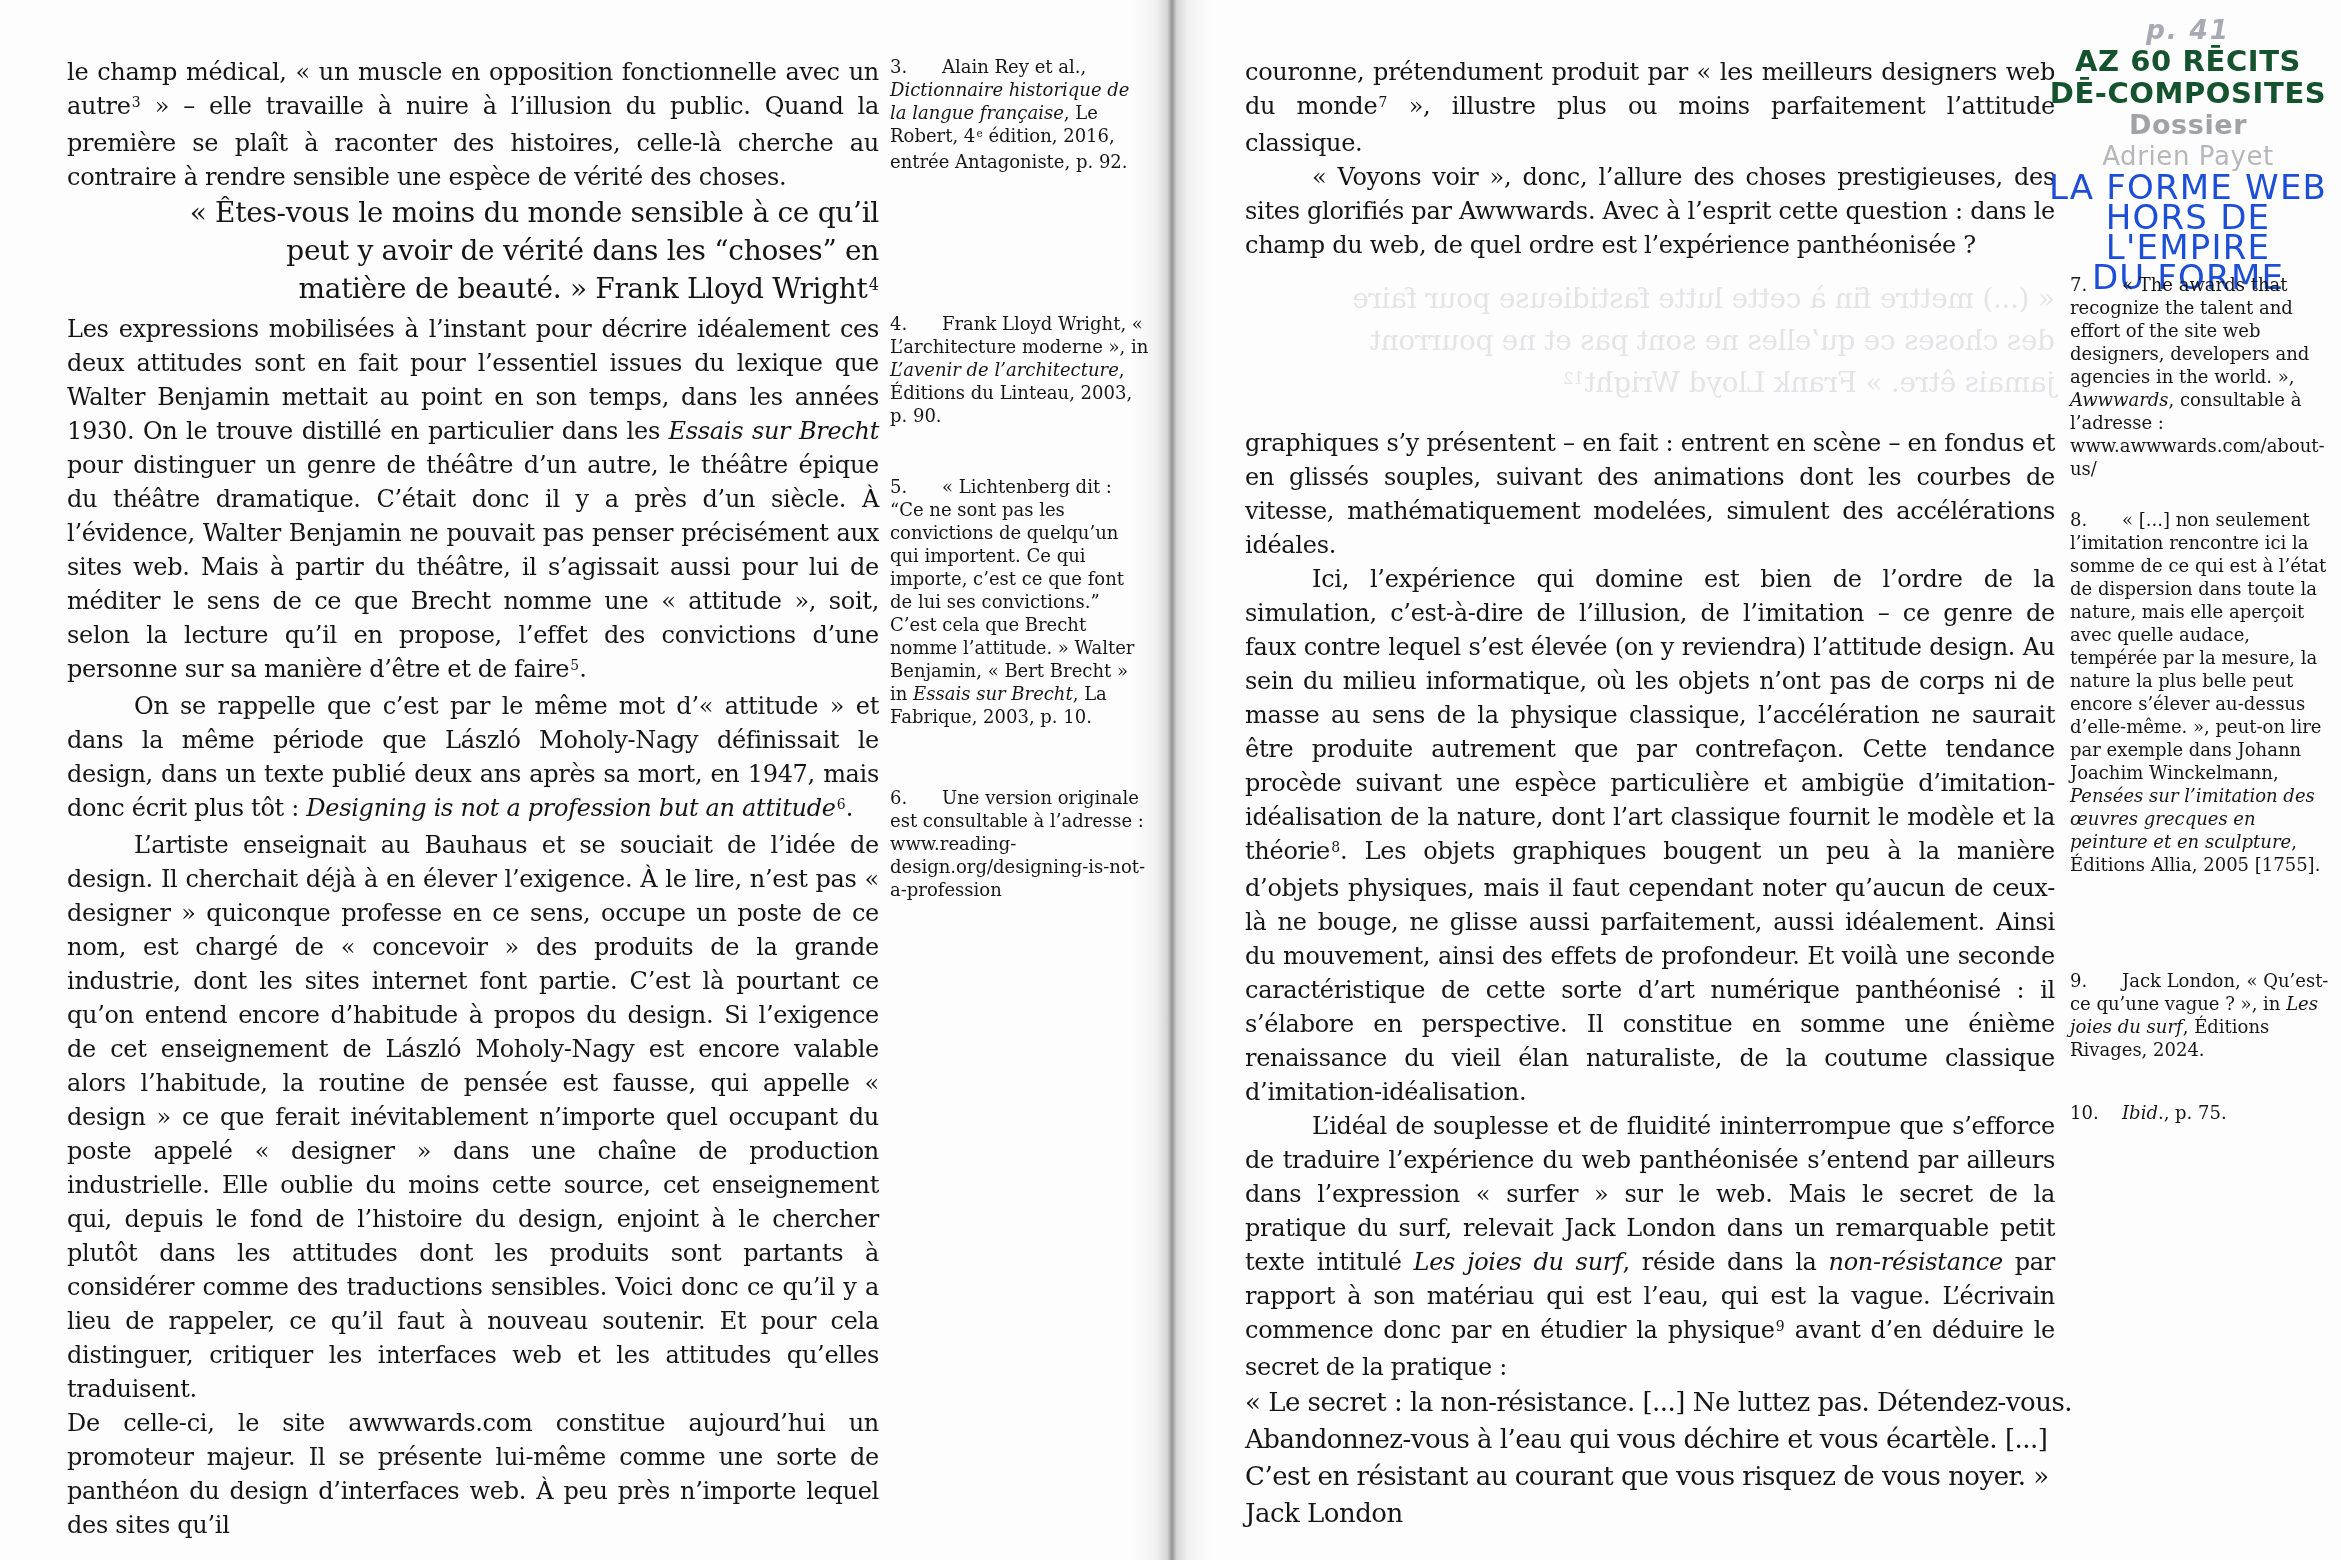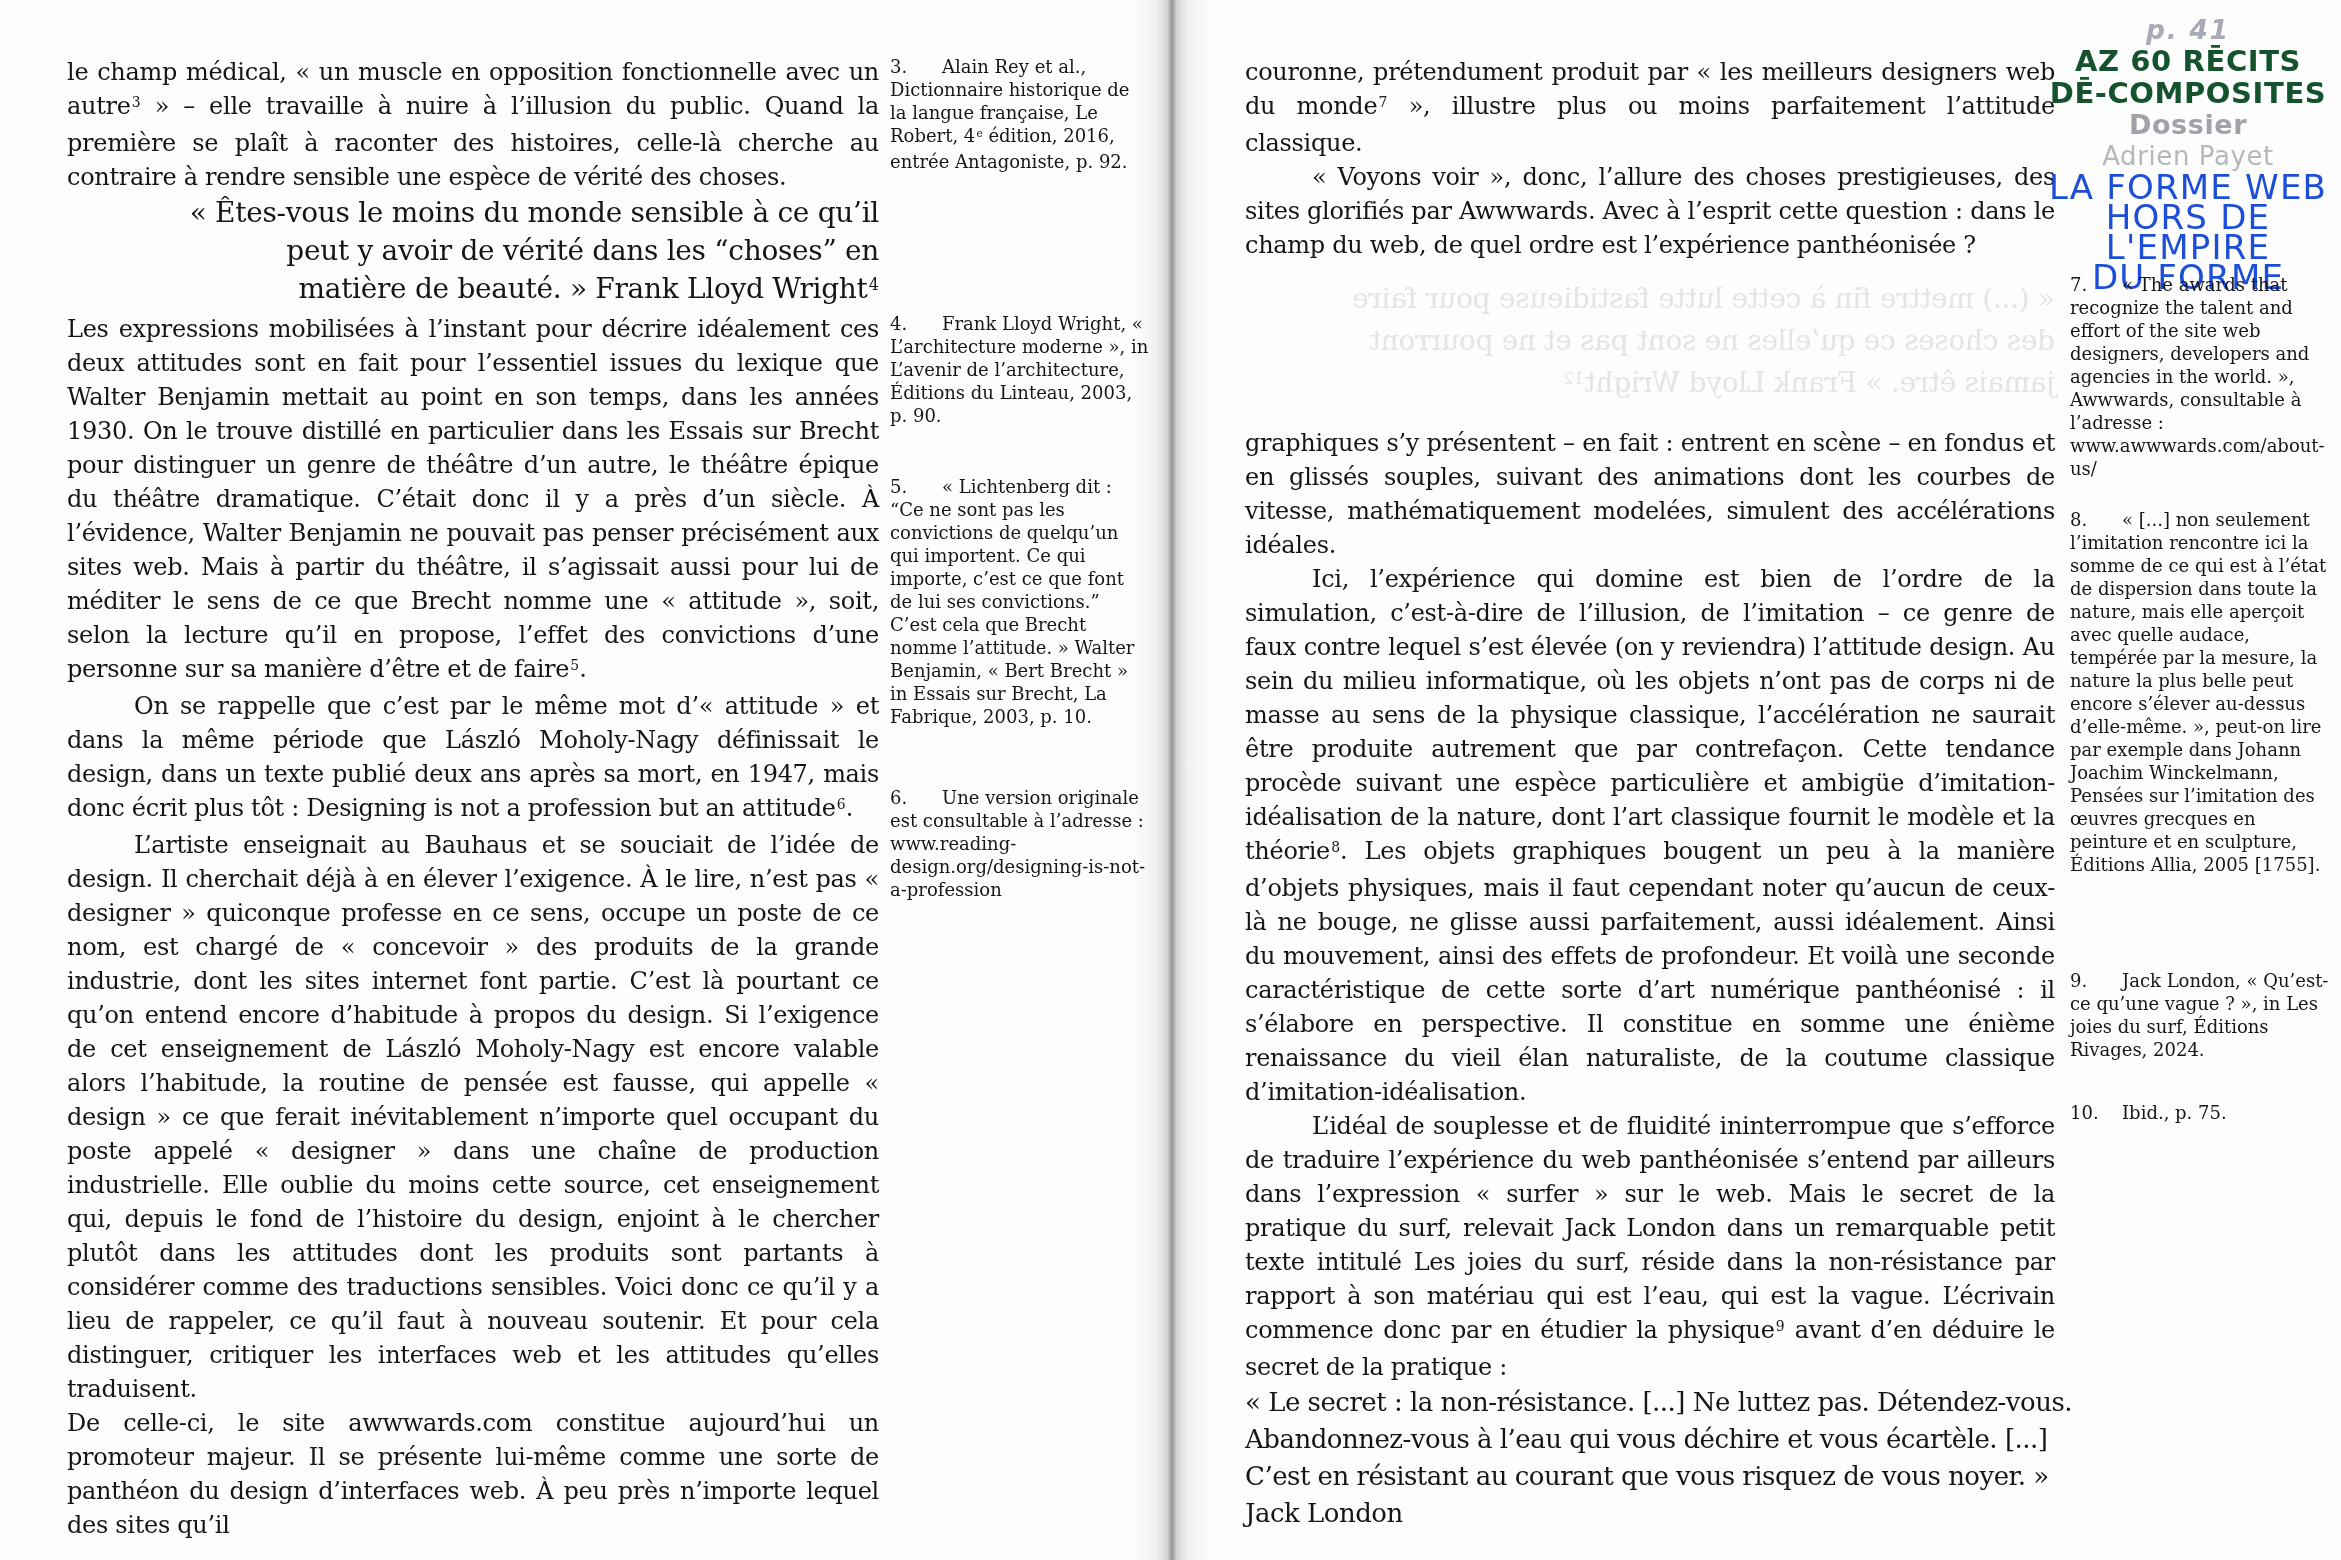--- a/index.html
+++ b/index.html
@@ -14,21 +14,21 @@
       rgba(0,0,0,0) 0%, rgba(0,0,0,0.05) 30%, rgba(0,0,0,0.16) 44%,
       rgba(0,0,0,0.42) 50%, rgba(0,0,0,0.16) 56%, rgba(0,0,0,0.05) 70%,
       rgba(0,0,0,0) 100%);
     pointer-events:none;
   }
   .col{position:absolute;font-size:24px;line-height:34px;text-align:justify;letter-spacing:-0.3px;}
   #left-main{left:67px;top:55px;width:812px;}
   #right-main{left:1245px;top:55px;width:810px;}
   .col p{margin:0;}
   .ind{text-indent:67px;}
-  .it{margin-top:32px;}
+  .it{font-style:italic;margin-top:32px;}
   .sup{font-size:58%;position:relative;top:-0.48em;margin-left:1.2px;letter-spacing:0;}
   
   .pullquote{
     margin:24px 0 15.6px 0;padding-left:153px;text-indent:-31px;
     font-size:28px;line-height:38px;text-align:right;letter-spacing:-0.3px;
   }
   
   .ghost{
     margin:15.6px 0 18px 0;transform:scaleX(-1);
     color:#e4e4e7;font-size:28px;line-height:42px;text-align:left;letter-spacing:-0.3px;

